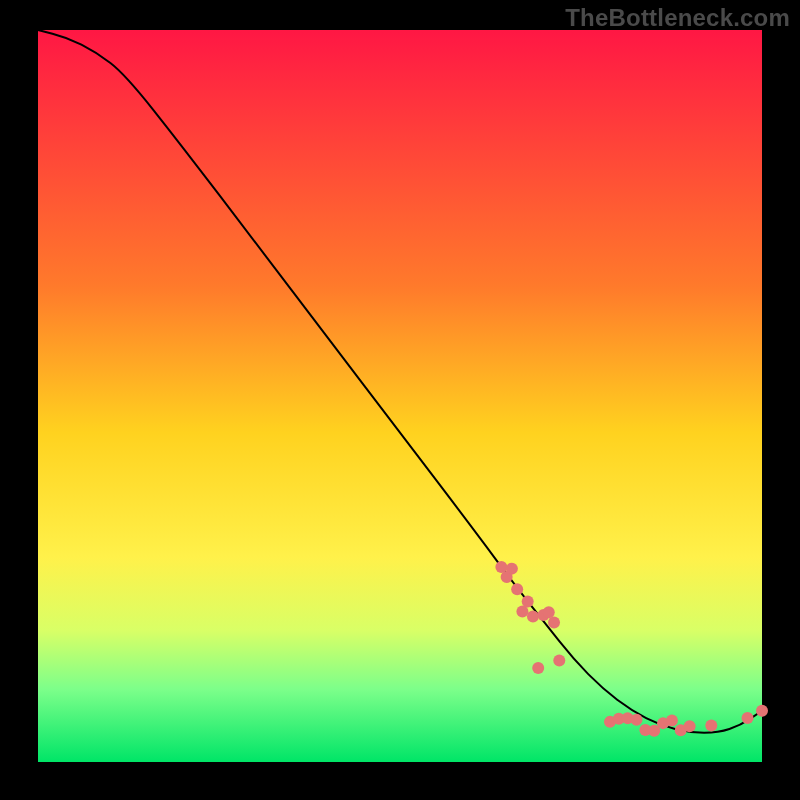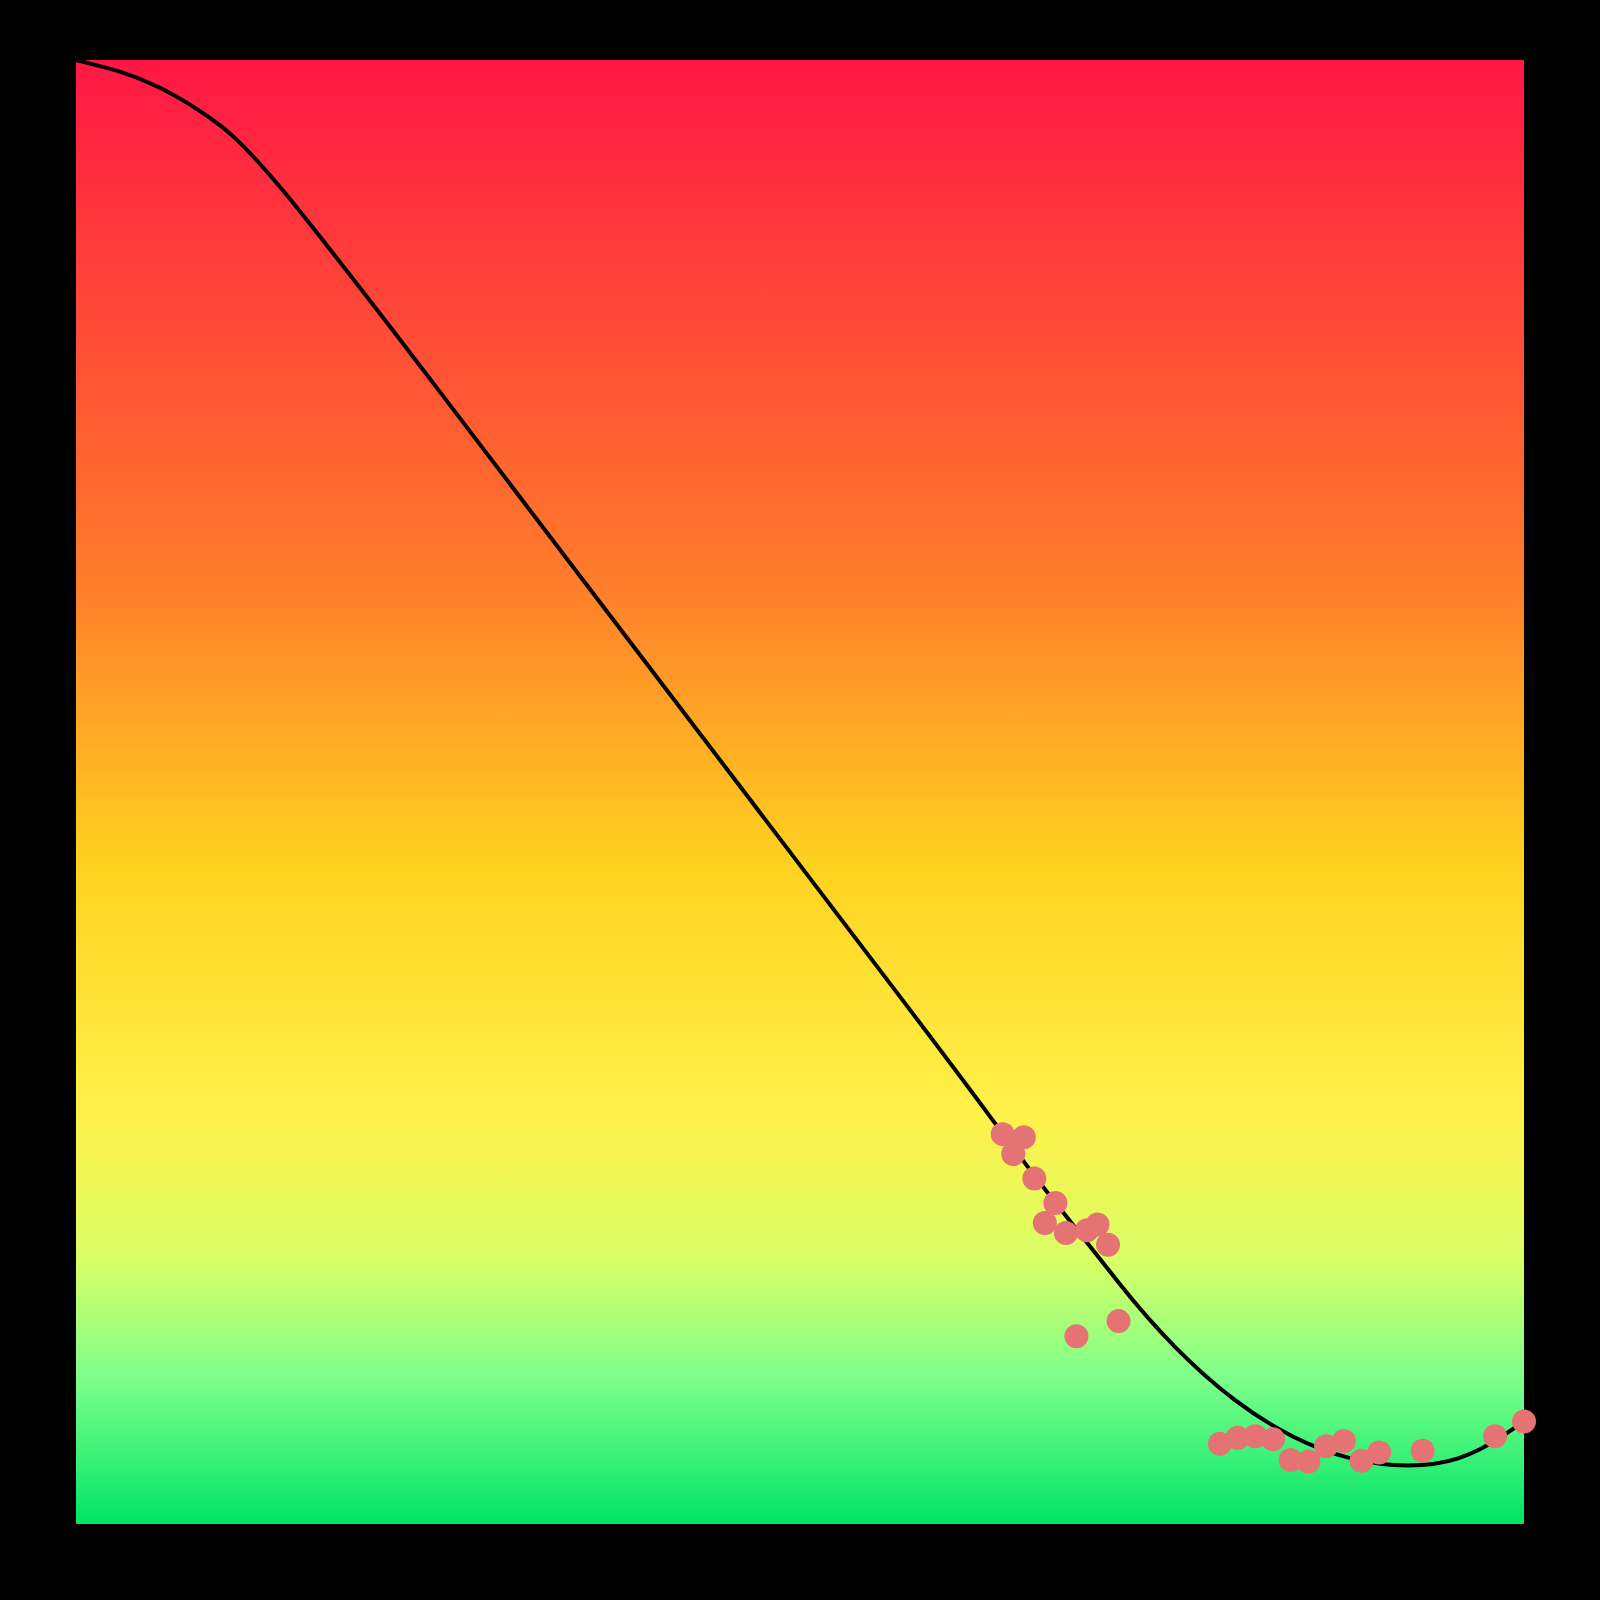--- a/index.html
+++ b/index.html
@@ -28,20 +28,21 @@
   }
   svg {
     display: block;
   }
 </style>
 </head>
 <body>
 
 <div class="container">
 
+  <div class="watermark">TheBottleneck.com</div>
 
   <svg id="chart-svg" width="800" height="800" viewBox="0 0 800 800">
     <defs>
       <linearGradient id="bg-grad" x1="0" y1="0" x2="0" y2="1">
           <stop offset="0%" stop-color="#ff1744"></stop>
           <stop offset="35%" stop-color="#ff7a2b"></stop>
           <stop offset="55%" stop-color="#ffd21f"></stop>
           <stop offset="72%" stop-color="#fff14a"></stop>
           <stop offset="82%" stop-color="#d9ff66"></stop>
           <stop offset="90%" stop-color="#7dff8a"></stop>

